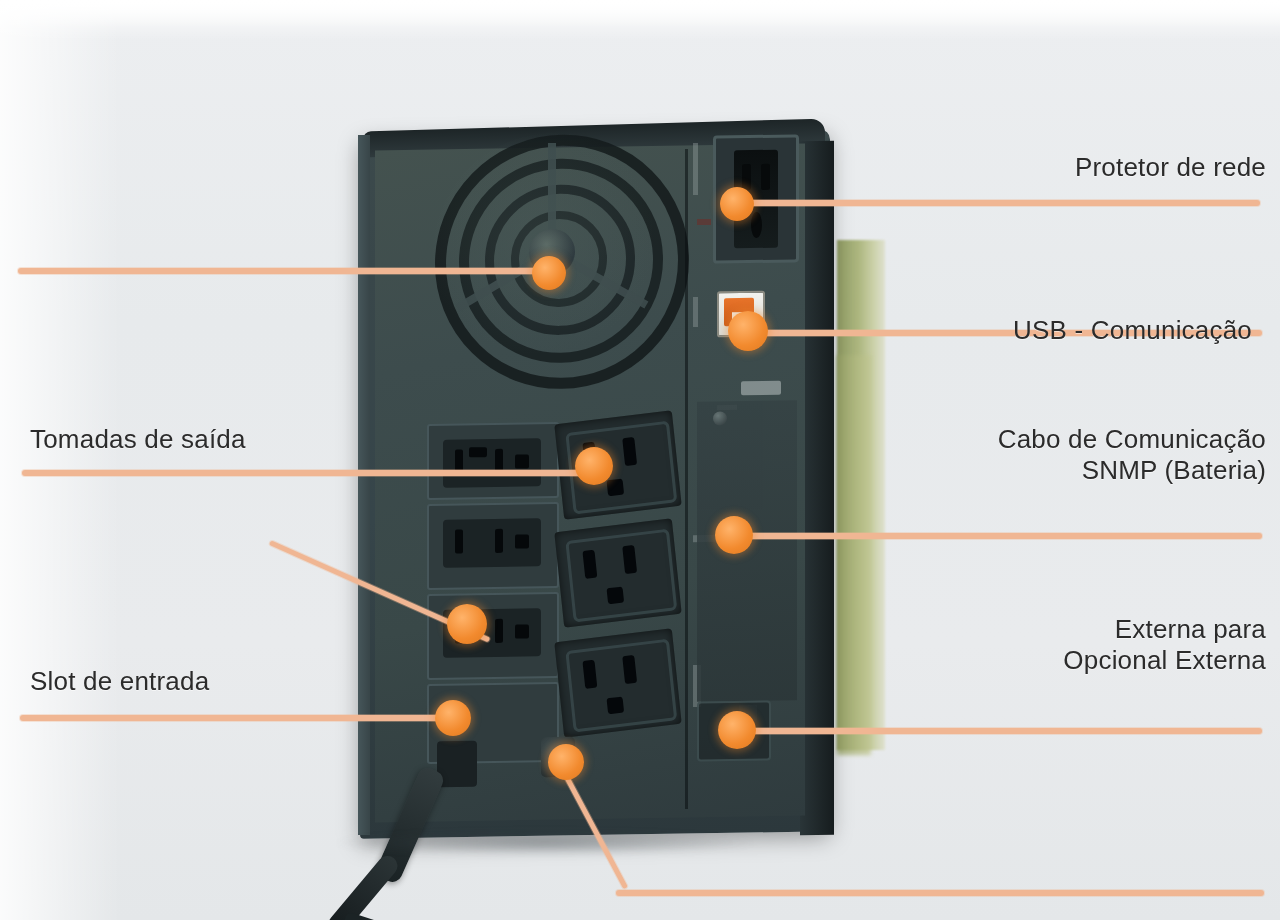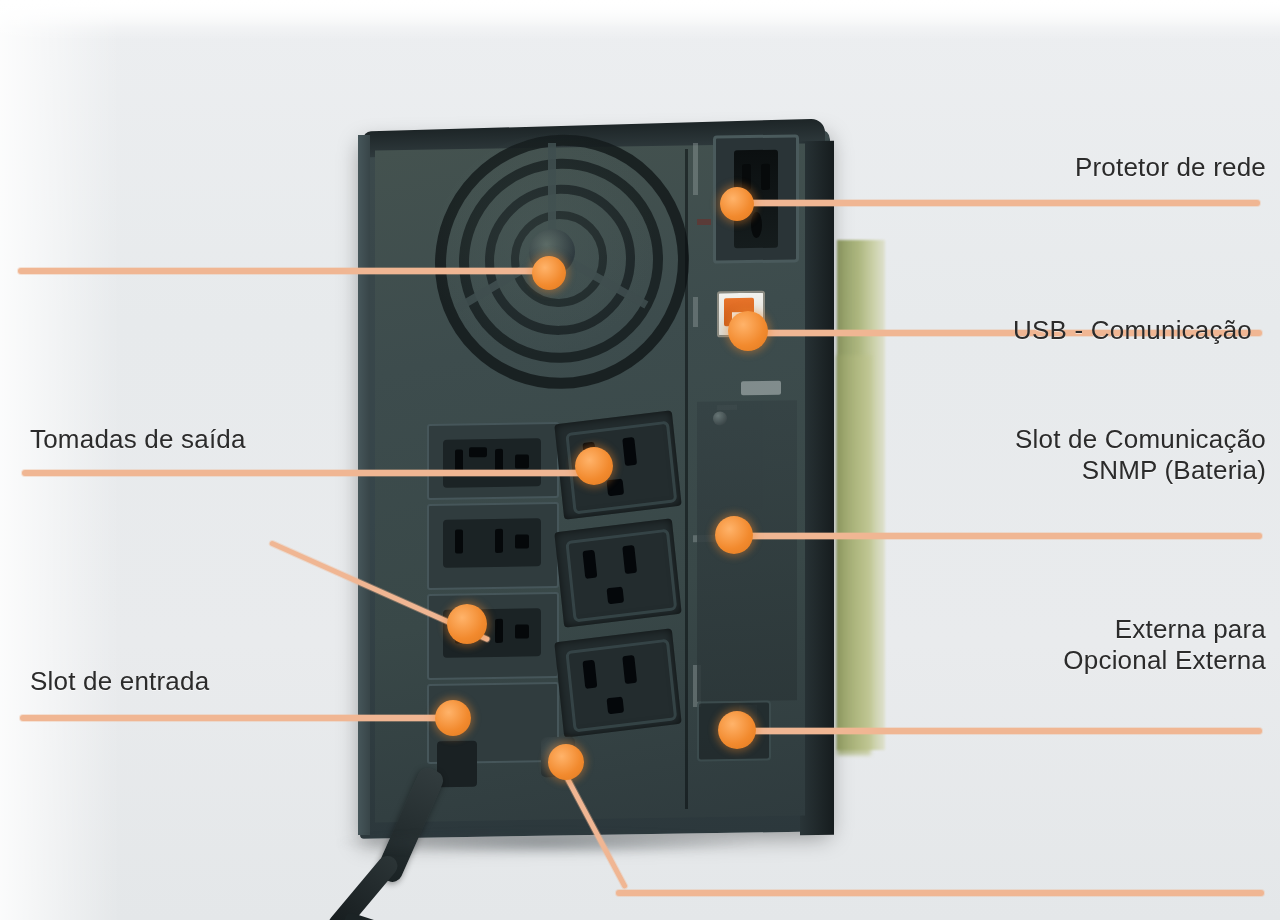--- a/index.html
+++ b/index.html
@@ -400,21 +400,21 @@
   <div class="dot" style="left:720px;top:187px;width:34px;height:34px;"></div>
   <div class="label right" style="right:14px;top:152px;">Protetor de rede</div>
 
   <div class="lead" style="left:762px;top:330px;width:500px;"></div>
   <div class="dot" style="left:728px;top:311px;width:40px;height:40px;"></div>
   <div class="label right" style="right:28px;top:283px;margin-top:32px;">USB - Comunicação</div>
 
   <div class="lead" style="left:748px;top:533px;width:514px;"></div>
   <div class="dot" style="left:715px;top:516px;width:38px;height:38px;"></div>
   <div class="label right" style="right:14px;top:424px;">
-    <div>Slot de Comunicação</div>
+    <div>Cabo de Comunicação</div>
     <div>SNMP (Bateria)</div>
   </div>
 
   <div class="lead" style="left:752px;top:728px;width:510px;"></div>
   <div class="dot" style="left:718px;top:711px;width:38px;height:38px;"></div>
   <div class="label right" style="right:14px;top:614px;">
     <div>Externa para</div>
     <div>Opcional Externa</div>
   </div>
 

